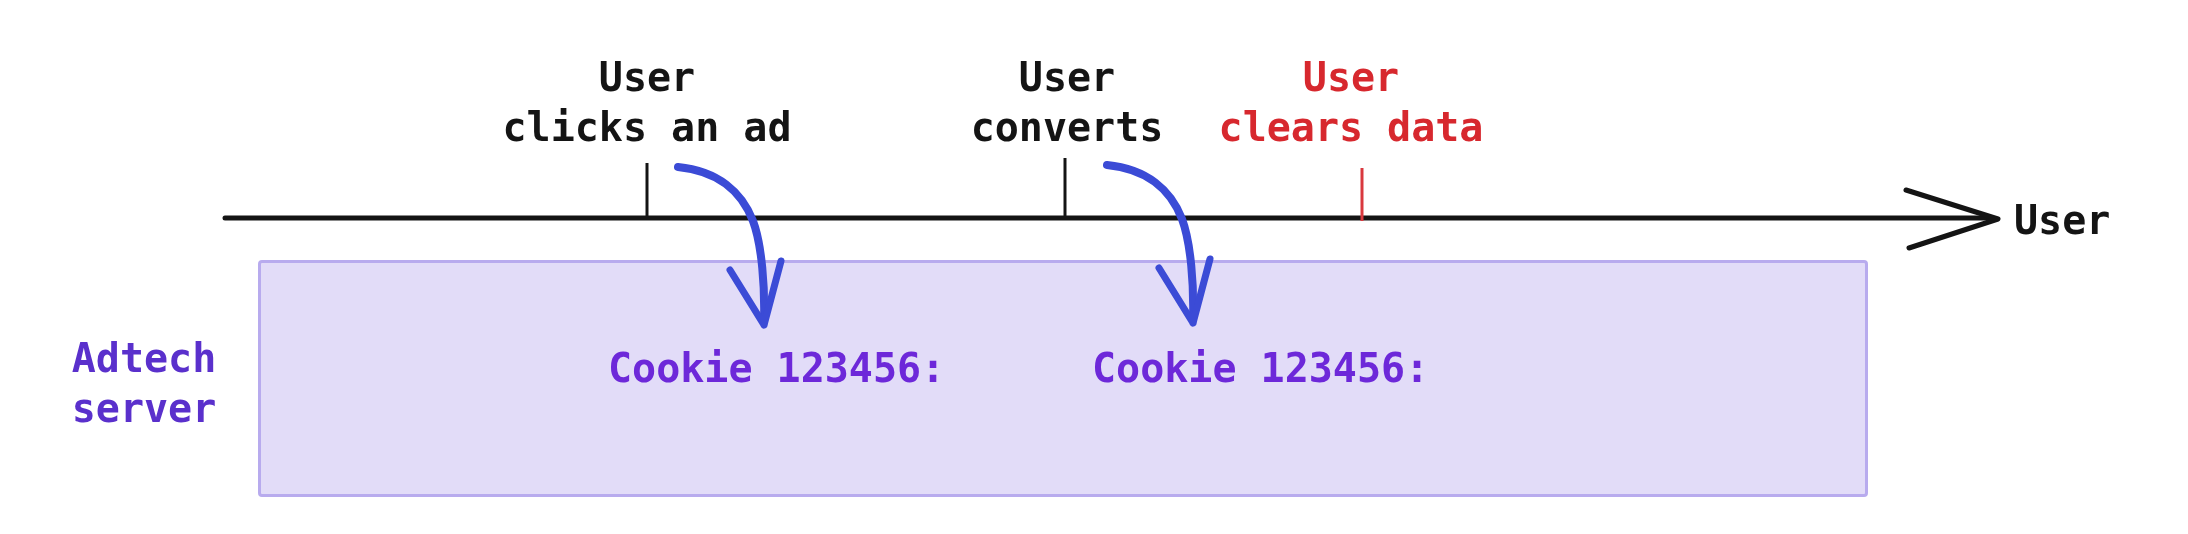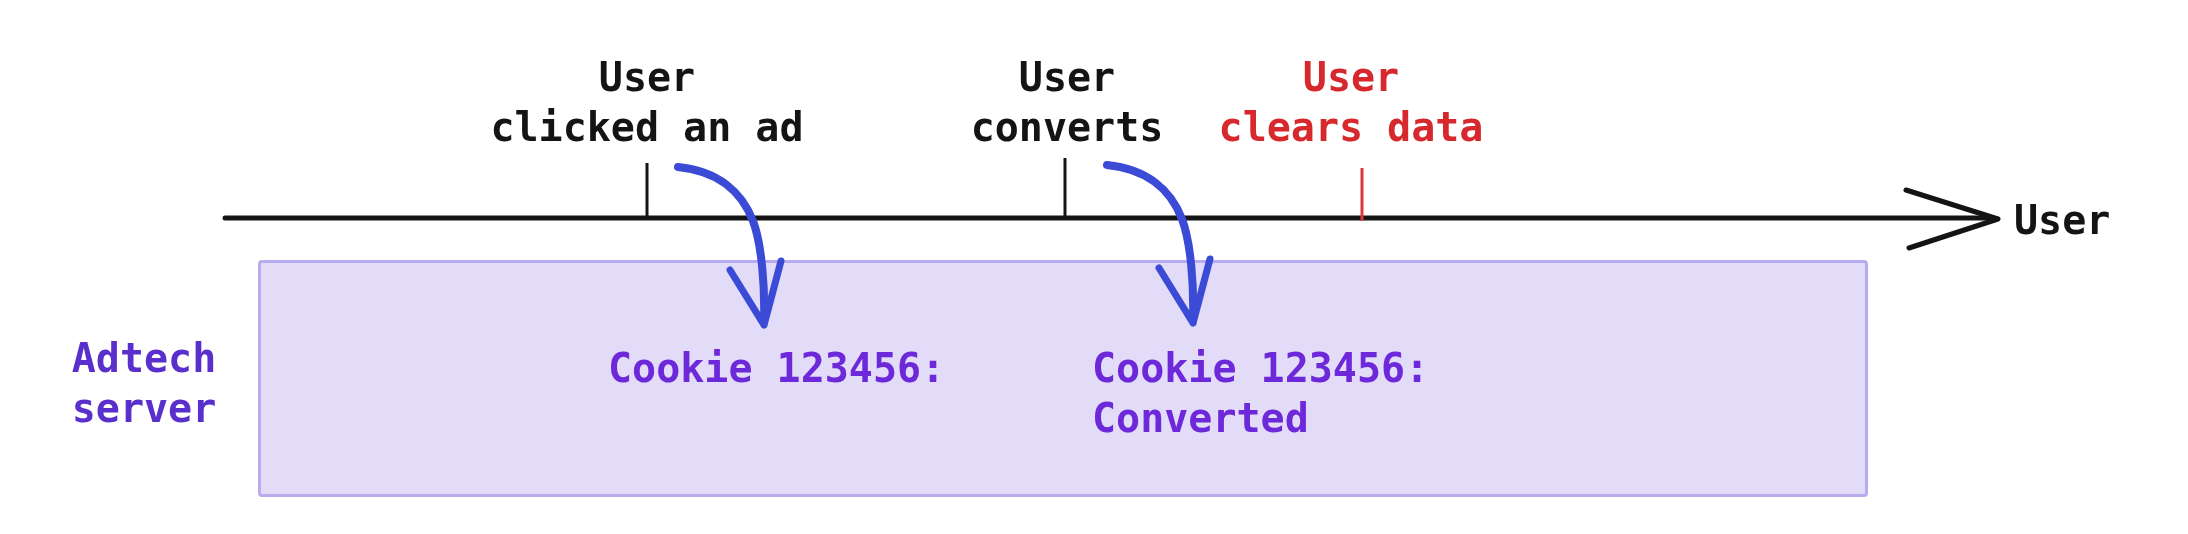--- a/index.html
+++ b/index.html
@@ -53,21 +53,21 @@
     </g>
 
     <g>
       <path d="M1107 165 C1147 169 1171 190 1182 219 C1191 243 1194 286 1193 320" fill="none" class="stroke-blue" stroke-width="8" stroke-linecap="round"></path>
       <path d="M1159 268 L1193 323 M1210 259 L1193 323" fill="none" class="stroke-blue" stroke-width="7" stroke-linecap="round"></path>
     </g>
   </svg>
 
   <div class="abs txt center c-black" style="left:397px;top:52px;width:500px;">
     <div>User</div>
-    <div>clicked an ad</div>
+    <div>clicks an ad</div>
   </div>
 
   <div class="abs txt center c-black" style="left:817px;top:52px;width:500px;">
     <div>User</div>
     <div>converts</div>
   </div>
 
   <div class="abs txt center c-red" style="left:1101px;top:52px;width:500px;">
     <div>User</div>
     <div>clears data</div>
@@ -79,16 +79,15 @@
     <div>Adtech</div>
     <div>server</div>
   </div>
 
   <div class="abs txt c-blue" style="left:608px;top:343px;">
     <div>Cookie 123456:</div>
   </div>
 
   <div class="abs txt c-blue" style="left:1092px;top:343px;">
     <div>Cookie 123456:</div>
-    <div>Converted</div>
   </div>
 
 </div>
 
 </body></html>

